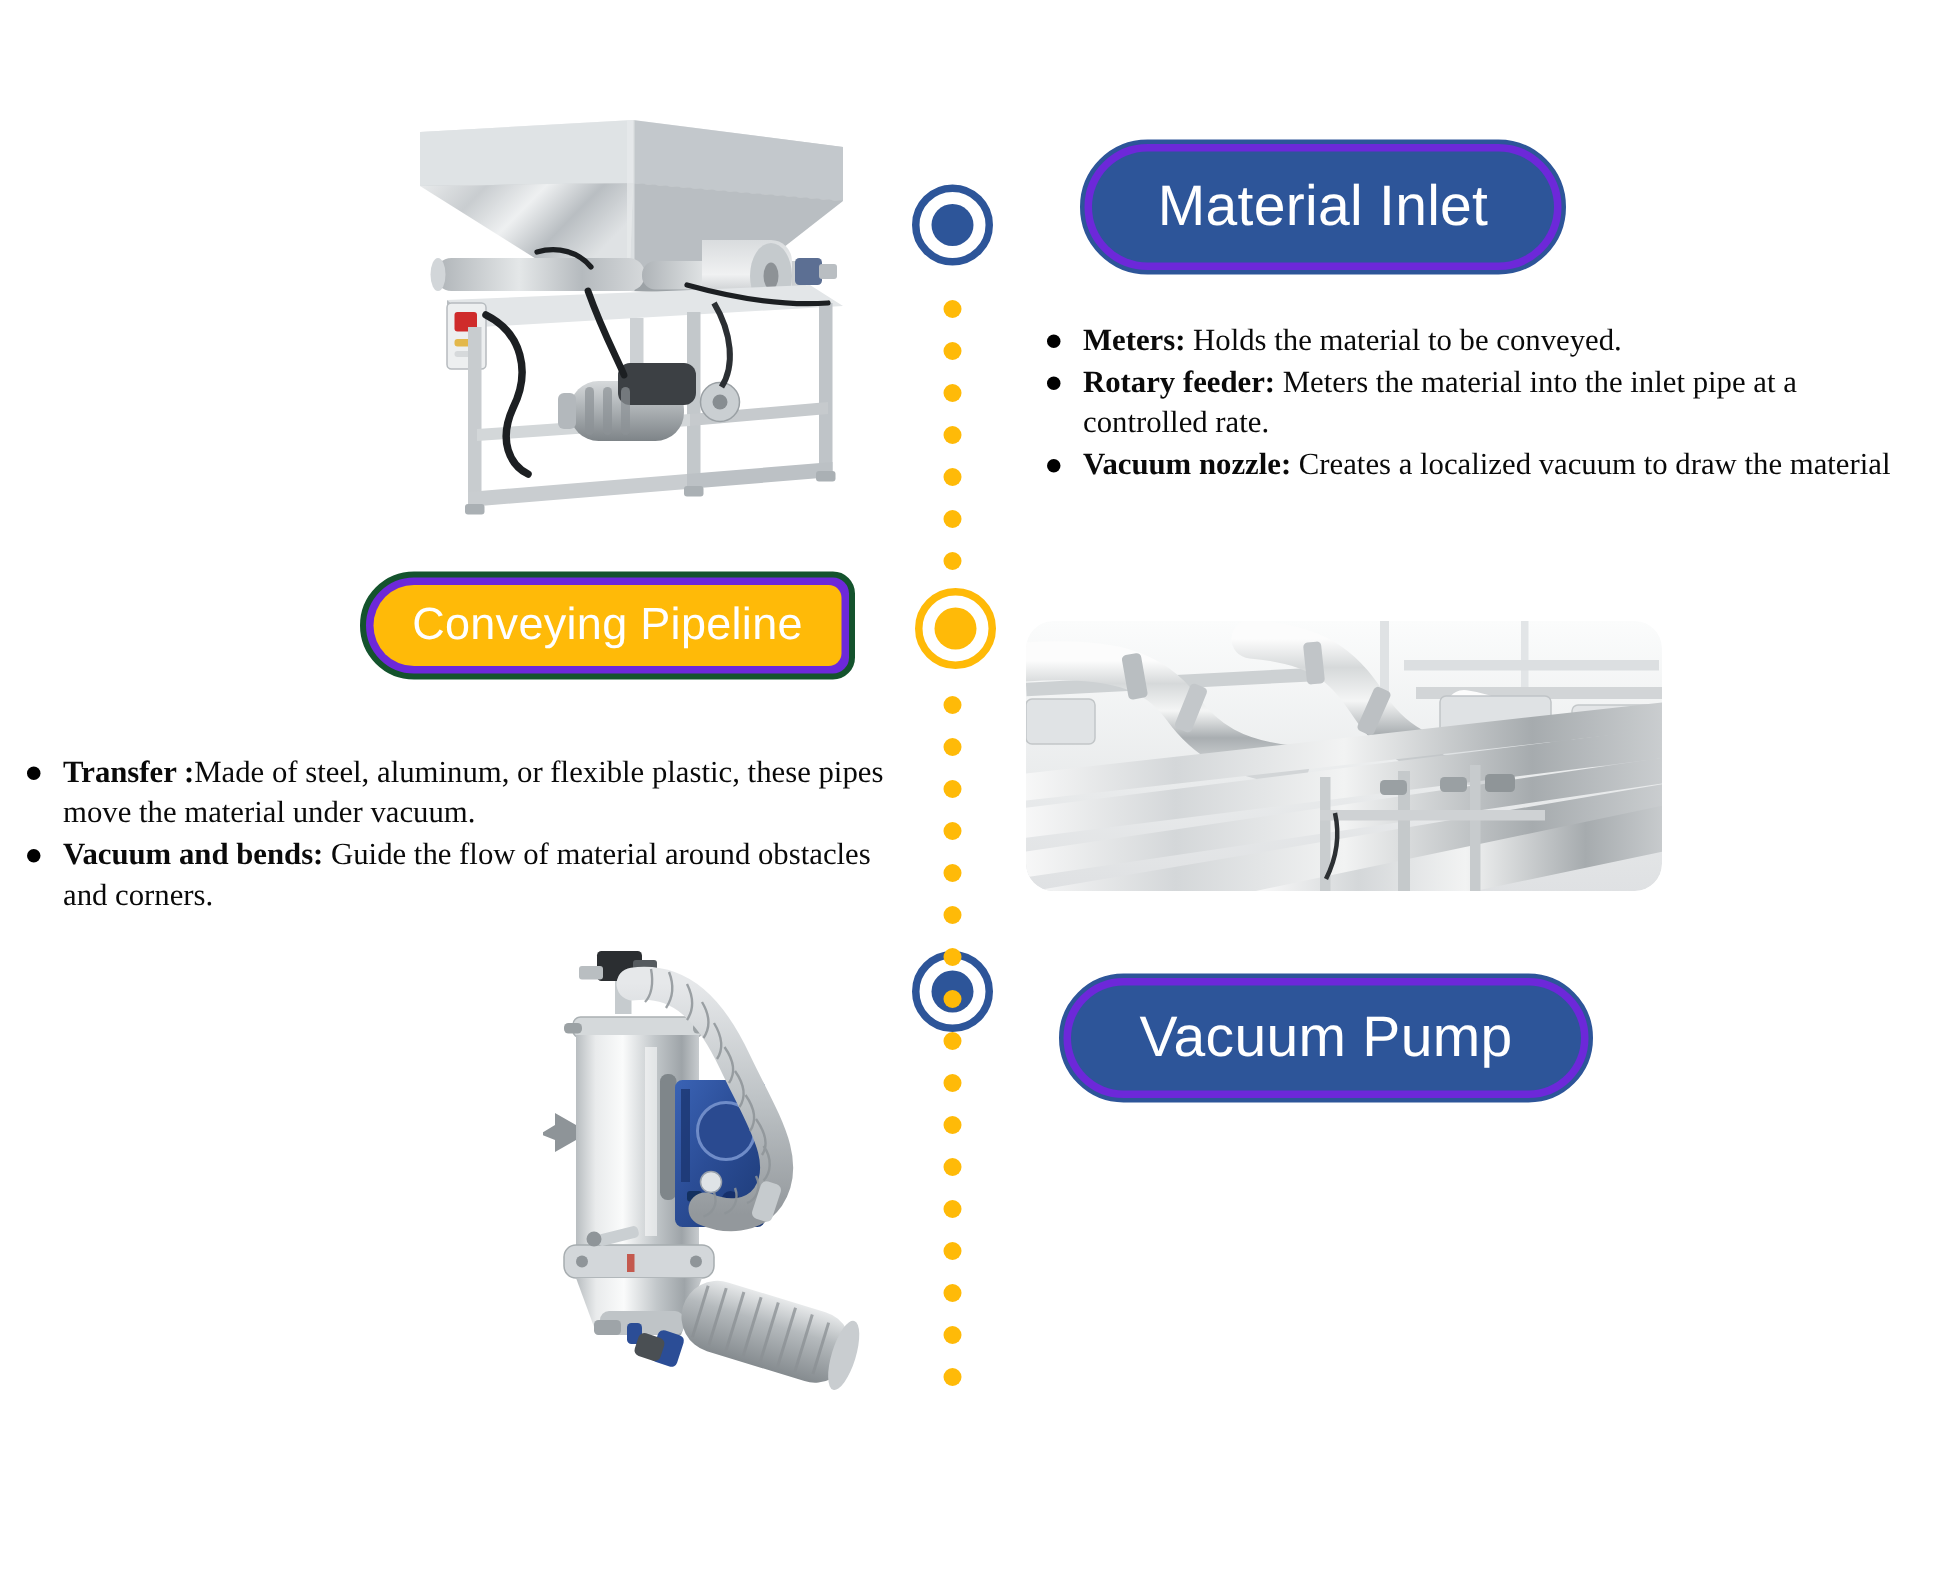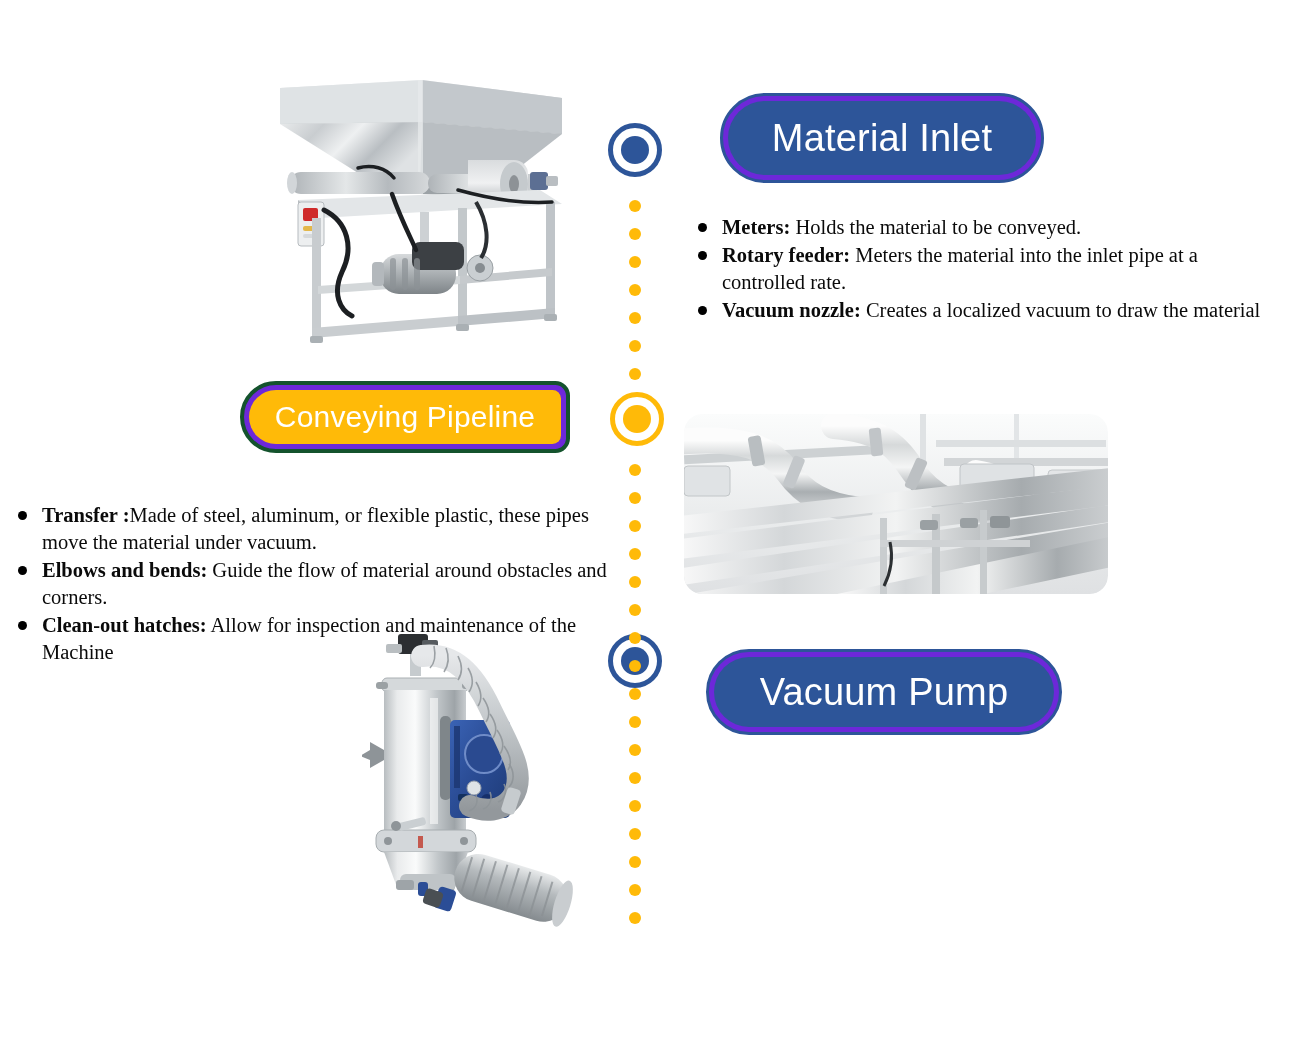--- a/index.html
+++ b/index.html
@@ -254,22 +254,21 @@
   </div>
 
   <div class="node amber" style="left:610px; top:392px;">
     <span class="ring"></span>
     <span class="core"></span>
   </div>
 
   <div class="copy" style="left:14px; top:474px; width:600px;margin-top:28px;">
     <ul class="bullets">
       <li><span class="lead">Transfer :</span><span>Made of steel, aluminum, or flexible plastic, these pipes move the material under vacuum.</span></li>
-      <li><span class="lead">Elbows and bends:</span><span> Guide the flow of material around obstacles and corners.</span></li>
-      <li><span class="lead">Clean-out hatches:</span><span> Allow for inspection and maintenance of the Machine</span></li>
+      <li><span class="lead">Vacuum and bends:</span><span> Guide the flow of material around obstacles and corners.</span></li>
     </ul>
   </div>
 
   <div class="figure photo-rounded" style="left:684px; top:414px; width:424px; height:180px;">
     <svg viewBox="0 0 424 180" xmlns="http://www.w3.org/2000/svg">
       <defs>
         <linearGradient id="pipeH" x1="0" y1="0" x2="0" y2="1">
           <stop offset="0%" stop-color="#fcfcfc"></stop>
           <stop offset="22%" stop-color="#d6d9da"></stop>
           <stop offset="48%" stop-color="#f4f5f5"></stop>

